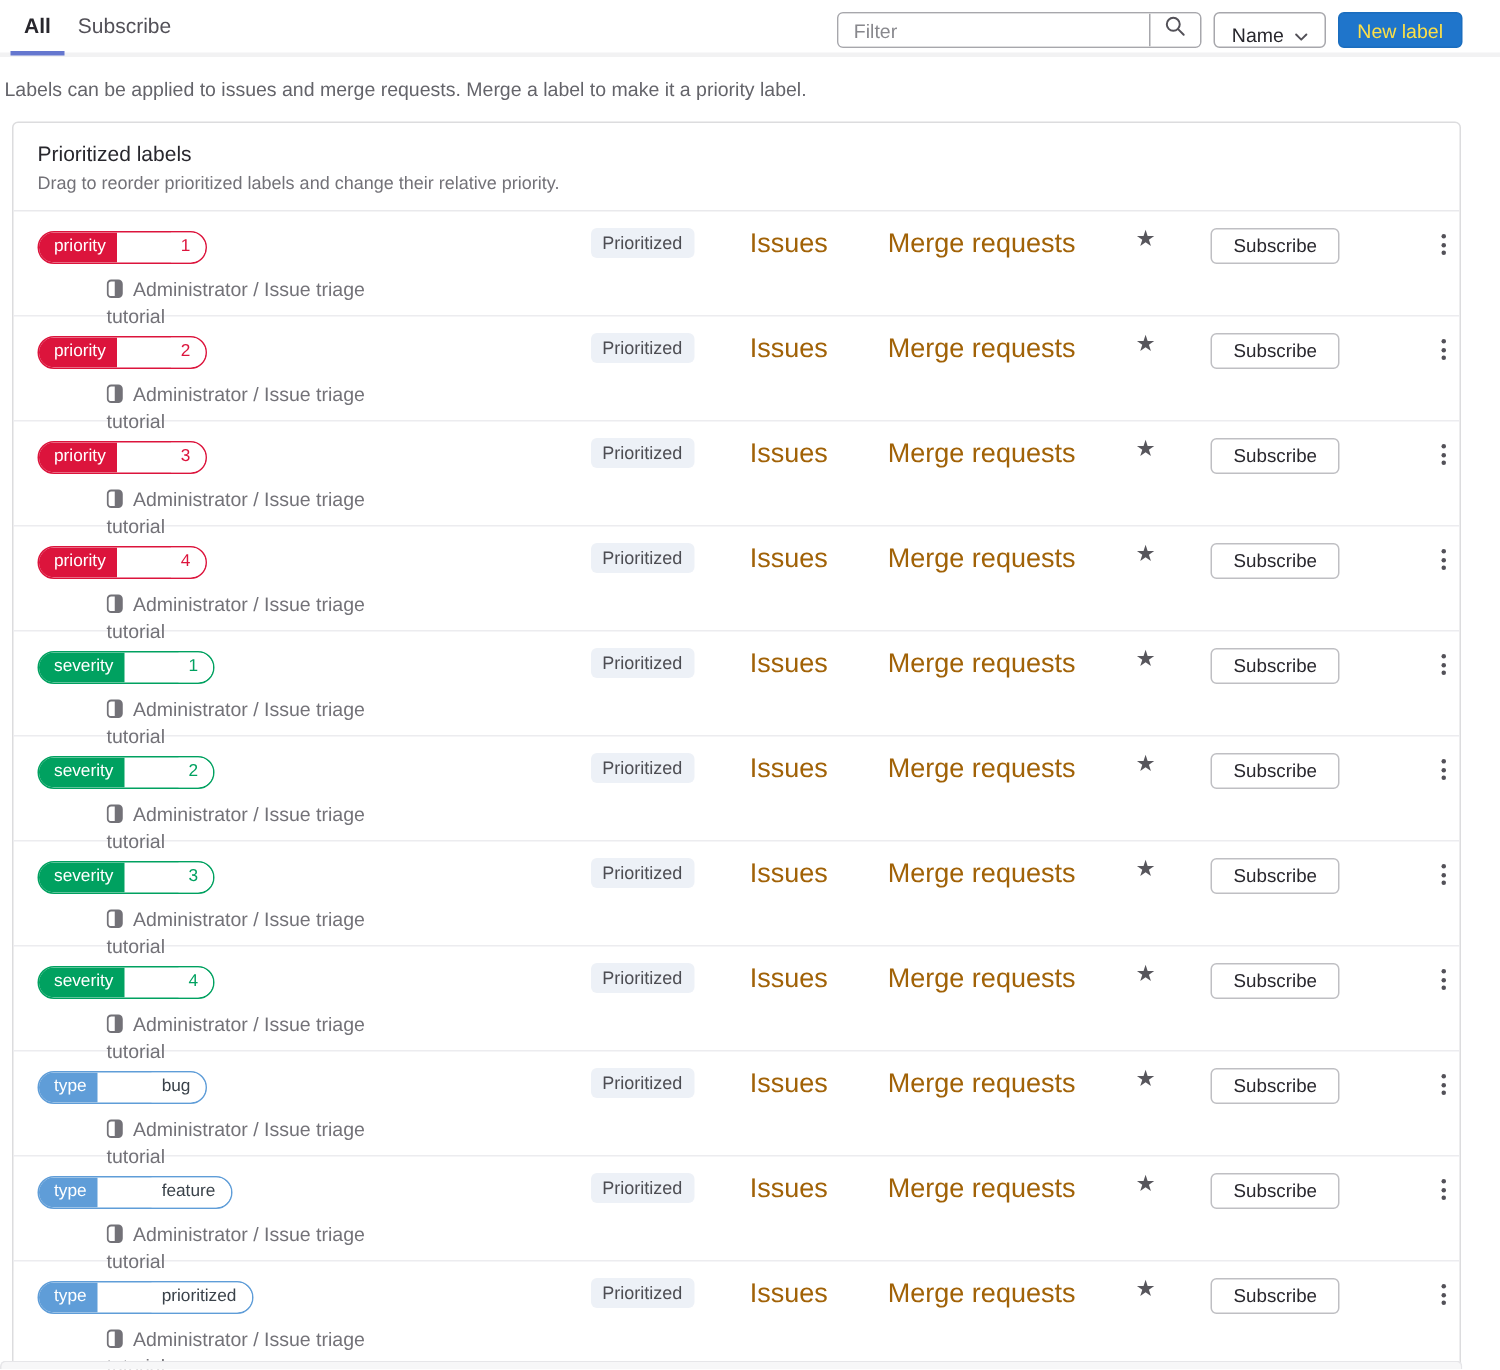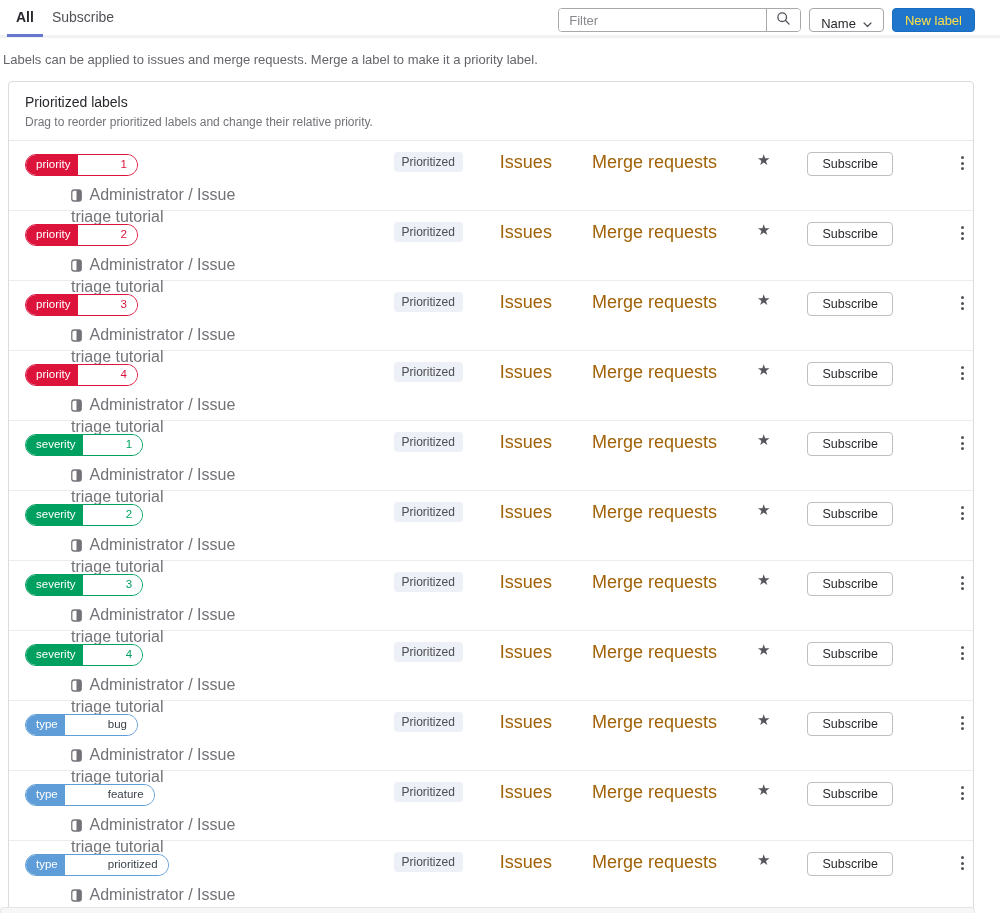--- a/index.html
+++ b/index.html
@@ -60,21 +60,21 @@
     border-bottom:1px solid #ececef;
   }
   .label-row:last-child { border-bottom:none; }
   .glabel {
     display:inline-flex; border:1px solid var(--c); border-radius:11px;
     overflow:hidden; font-size:11.5px; line-height:1; cursor:pointer;gap:36px;
   }
   .glabel-key { background:var(--c); color:#fff; padding:4px 7px 4px 10px; }
   .glabel-val { background:#fff; color:var(--vc); padding:4px 10px 4px 7px; }
   .project {
-    margin-top:8px; font-size:16px; color:#737278; width:225px; line-height:1.4;padding-left:46px;
+    margin-top:8px; font-size:13px; color:#737278; width:225px; line-height:1.4;padding-left:46px;
   }
   .project-icon { position:relative; top:2px; margin-right:3px; }
   
   .controls { position:absolute; top:11px; right:4px; display:flex; align-items:flex-start;gap:24px; }
   .prio-badge {
     background:#edf1f7; color:#4d4d53; font-size:12px; padding:3px 8px;
     border-radius:4px; margin-right:13px;
   }
   .row-link { color:#a16207; font-size:18px; text-decoration:none; margin-right:16px; cursor:pointer; }
   .star { font-size:15px; color:#57565c; margin-right:13px; cursor:pointer; line-height:1; }

